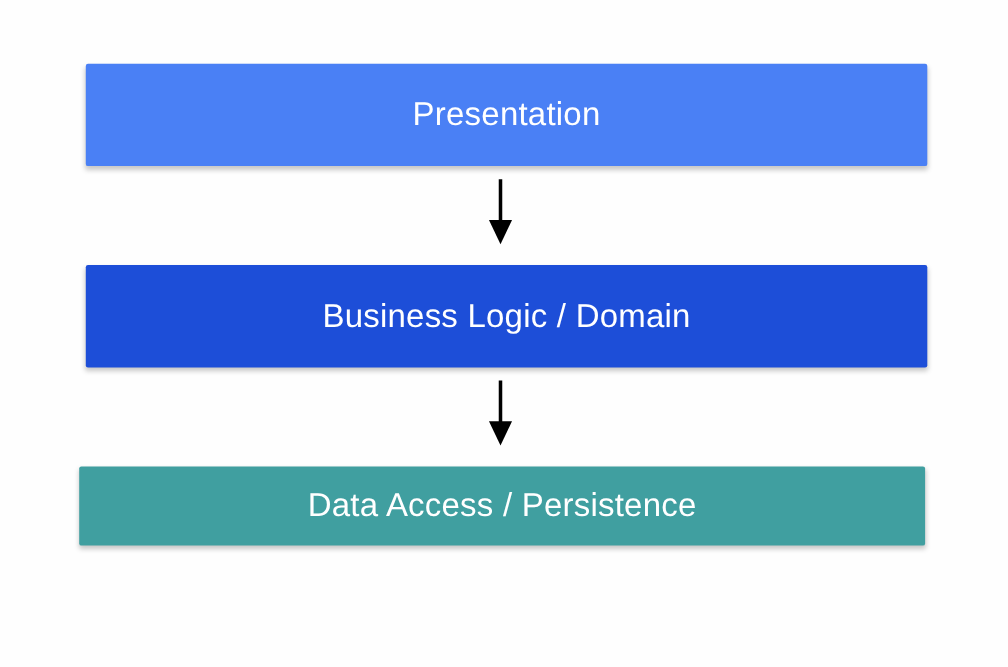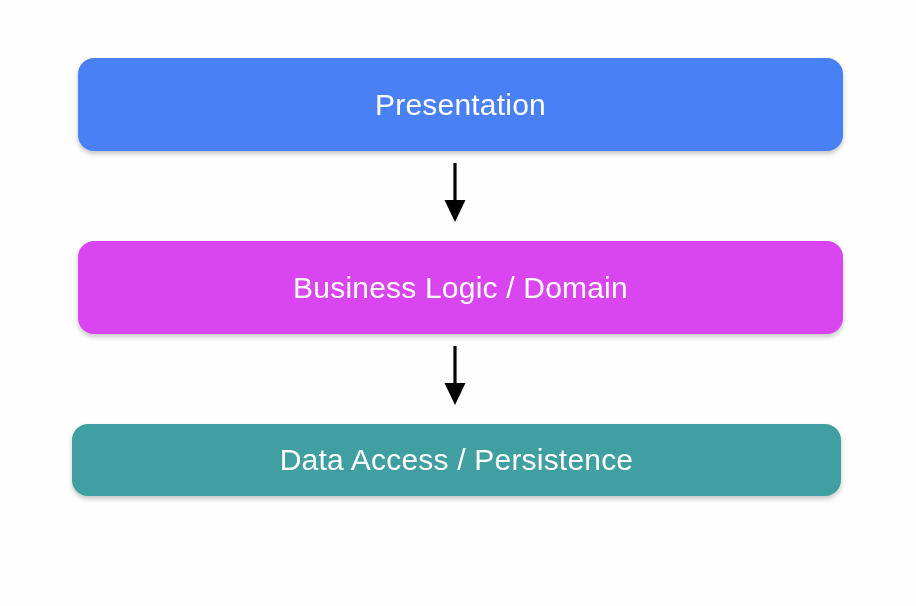--- a/index.html
+++ b/index.html
@@ -22,21 +22,21 @@
     background: #fefefe;
   }
 
   
   .layer-node {
     position: absolute;
     box-sizing: border-box;
     display: flex;
     align-items: center;
     justify-content: center;
-    border-radius: 16px;
+    border-radius: 2px;
     box-shadow: 0 3px 5px rgba(0, 0, 0, 0.22);
   }
 
   .layer-label {
     color: #ffffff;
     font-family: "Liberation Sans", sans-serif;
     font-size: 30px;
     font-weight: 400;
     letter-spacing: 0.2px;
     line-height: 1;
@@ -93,21 +93,21 @@
     <span class="layer-label" style="color: rgb(255, 255, 255);">Presentation</span>
   </div>
 
   <div class="flow-arrow" id="arrow-presentation-to-business">
     <svg viewBox="0 0 48 62" xmlns="http://www.w3.org/2000/svg">
       <line x1="24" y1="1" x2="24" y2="41" stroke="#000000" stroke-width="3.2"></line>
       <polygon points="13.5,38 34.5,38 24,60" fill="#000000"></polygon>
     </svg>
   </div>
 
-  <div class="layer-node" id="node-business-logic" style="background:#d946ef;">
+  <div class="layer-node" id="node-business-logic" style="background:#1d4ed8;">
     <span class="layer-label" style="color: rgb(255, 255, 255);">Business Logic / Domain</span>
   </div>
 
   <div class="flow-arrow" id="arrow-business-to-data">
     <svg viewBox="0 0 48 62" xmlns="http://www.w3.org/2000/svg">
       <line x1="24" y1="1" x2="24" y2="41" stroke="#000000" stroke-width="3.2"></line>
       <polygon points="13.5,38 34.5,38 24,60" fill="#000000"></polygon>
     </svg>
   </div>
 

